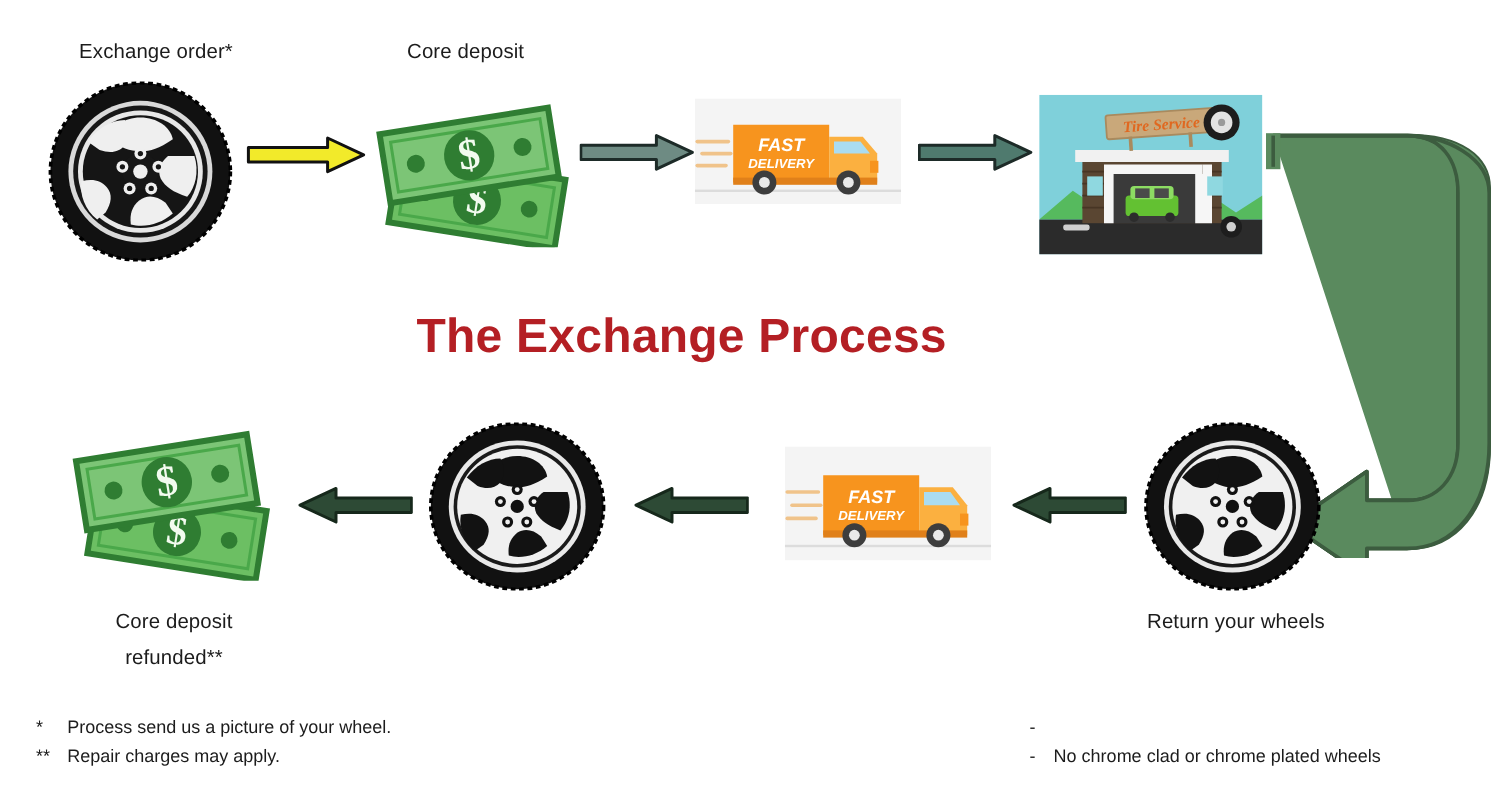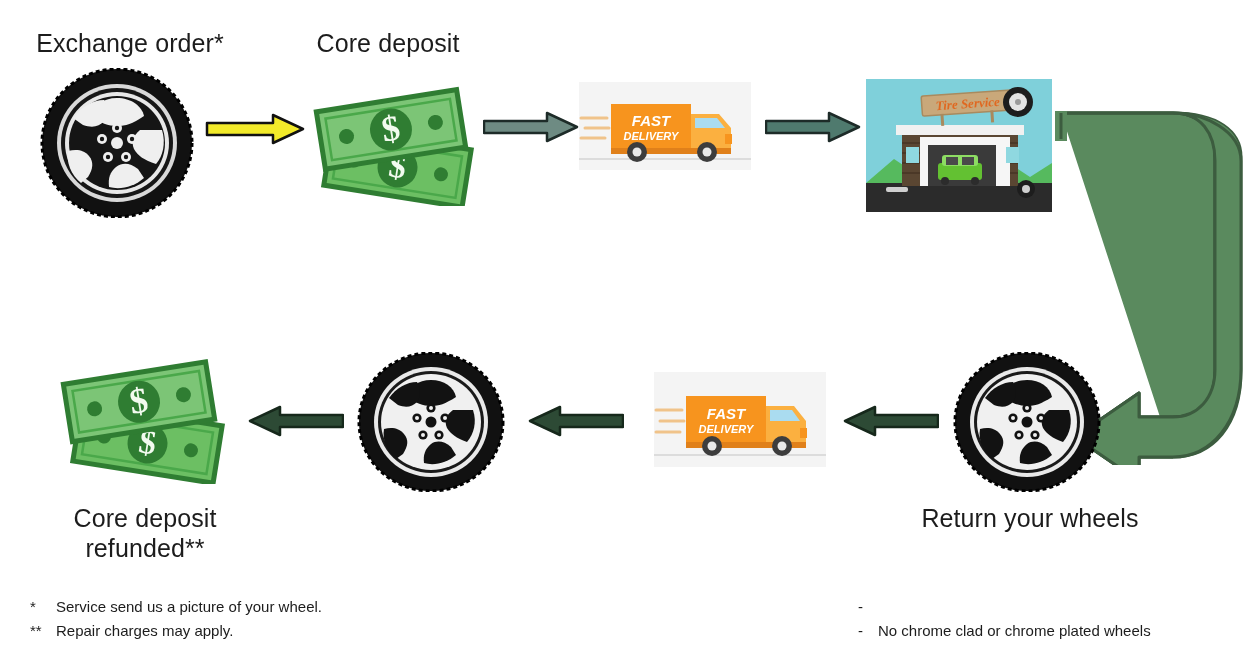--- a/index.html
+++ b/index.html
@@ -6,21 +6,21 @@
   body{
     width:1250px;height:666px;position:relative;overflow:hidden;
     font-family:"Liberation Sans", sans-serif;
     color:#1a1a1a;
   }
   .stage{position:absolute;left:0;top:0;width:1250px;height:666px;}
   .abs{position:absolute;}
 
   
   .step-label{
-    font-size:25px;line-height:30px;color:#1c1c1c;text-align:center;
+    font-size:17px;line-height:30px;color:#1c1c1c;text-align:center;
     font-weight:400;letter-spacing:.1px;white-space:pre-line;
   }
   .title{
     font-size:40px;font-weight:700;color:#b41f24;letter-spacing:.2px;
     white-space:nowrap;
   }
   .note-row{display:flex;align-items:flex-start;font-size:15px;line-height:24px;color:#1c1c1c;}
   .note-mark{width:26px;flex:0 0 26px;}
   .note-mark.dash{width:20px;flex:0 0 20px;}
   .note-text{white-space:nowrap;}
@@ -208,20 +208,21 @@
                C158 352 186 320 186 266 V52 C186 26 162 8 118 8 Z" fill="#5a8a5e" stroke="#3c5c3f" stroke-width="3" stroke-linejoin="round"></path>
       <path d="M6 8 H118 C146 8 160 26 160 52 V266 C160 294 146 312 118 312 H84 V288 L20 332 L84 376 V352 H118
                C158 352 186 320 186 266 V52 C186 26 162 8 118 8 Z" fill="#5a8a5e"></path>
       <path d="M6 8 H118 C150 8 186 26 186 56 V264 C186 318 156 352 118 352 H84 V376 L20 332 L84 288 V312 H118
                C142 312 160 294 160 264 V56 C160 28 146 8 118 8 Z" fill="#5a8a5e" stroke="#3c5c3f" stroke-width="3" stroke-linejoin="round"></path>
       <rect x="0" y="6" width="12" height="30" fill="#5a8a5e" stroke="#3c5c3f" stroke-width="0"></rect>
       <line x1="6" y1="8" x2="6" y2="34" stroke="#3c5c3f" stroke-width="3"></line>
     </svg>
   </div>
 
+  <div class="abs title" style="left:347px;top:258px;">The Exchange Process</div>
 
   <div class="abs" style="left:953px;top:352px;width:148px;height:140px;">
     <svg viewBox="0 0 148 140" width="148" height="140">
       <ellipse cx="74" cy="70" rx="72" ry="69" fill="#111111"></ellipse>
       <ellipse cx="74" cy="70" rx="72" ry="69" fill="none" stroke="#000" stroke-width="3" stroke-dasharray="4 3"></ellipse>
       <ellipse cx="74" cy="70" rx="57" ry="55" fill="#e9e9e9"></ellipse>
       <ellipse cx="74" cy="70" rx="53" ry="51" fill="#1a1a1a"></ellipse>
       <ellipse cx="74" cy="70" rx="50" ry="48" fill="#f0f0f0"></ellipse>
       <g fill="#121212">
         <path d="M74 28 C87 28 97 35 99 45 C88 52 82 54 74 54 C66 54 59 51 49 45 C52 35 61 28 74 28 Z"></path>
@@ -348,21 +349,21 @@
       </g>
     </svg>
   </div>
 
   <div class="abs step-label" style="left:20px;top:503px;width:250px;">Core deposit
 refunded**</div>
 
   <div class="abs" style="left:30px;top:595px;">
     <div class="note-row">
       <span class="note-mark">*</span>
-      <span class="note-text">Service send us a picture of your wheel.</span>
+      <span class="note-text">Process send us a picture of your wheel.</span>
     </div>
     <div class="note-row">
       <span class="note-mark">**</span>
       <span class="note-text">Repair charges may apply.</span>
     </div>
   </div>
 
   <div class="abs" style="left:858px;top:595px;">
     <div class="note-row">
       <span class="note-mark dash">-</span>

